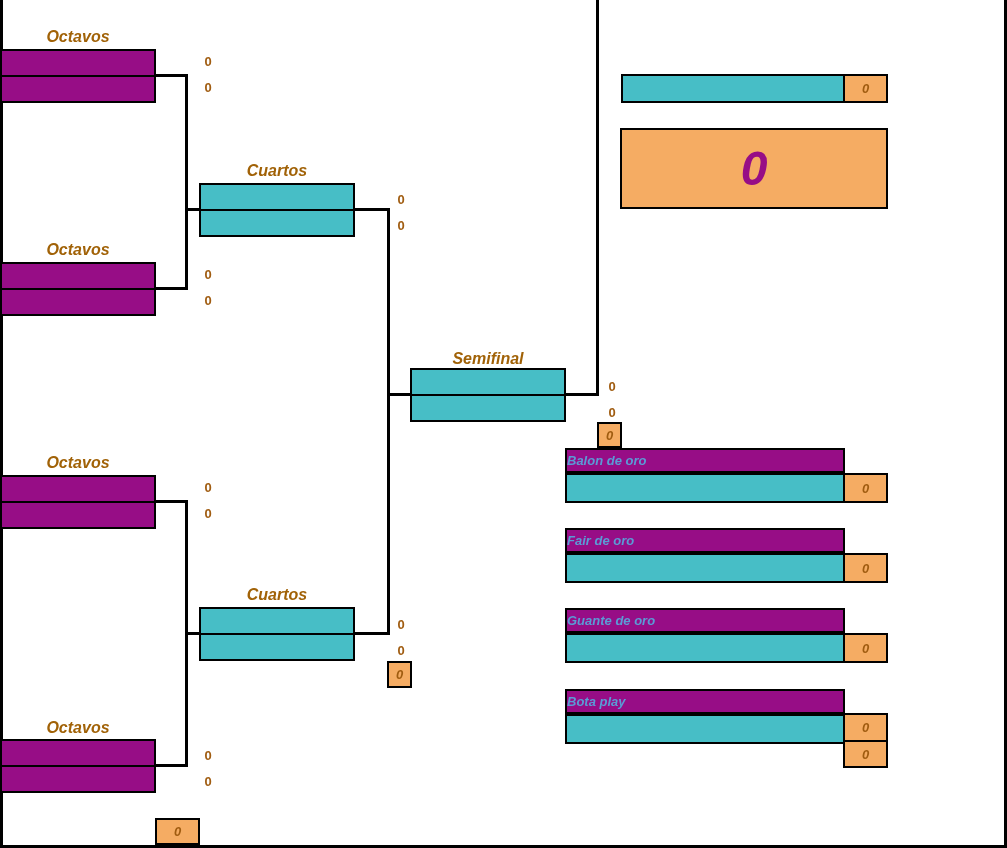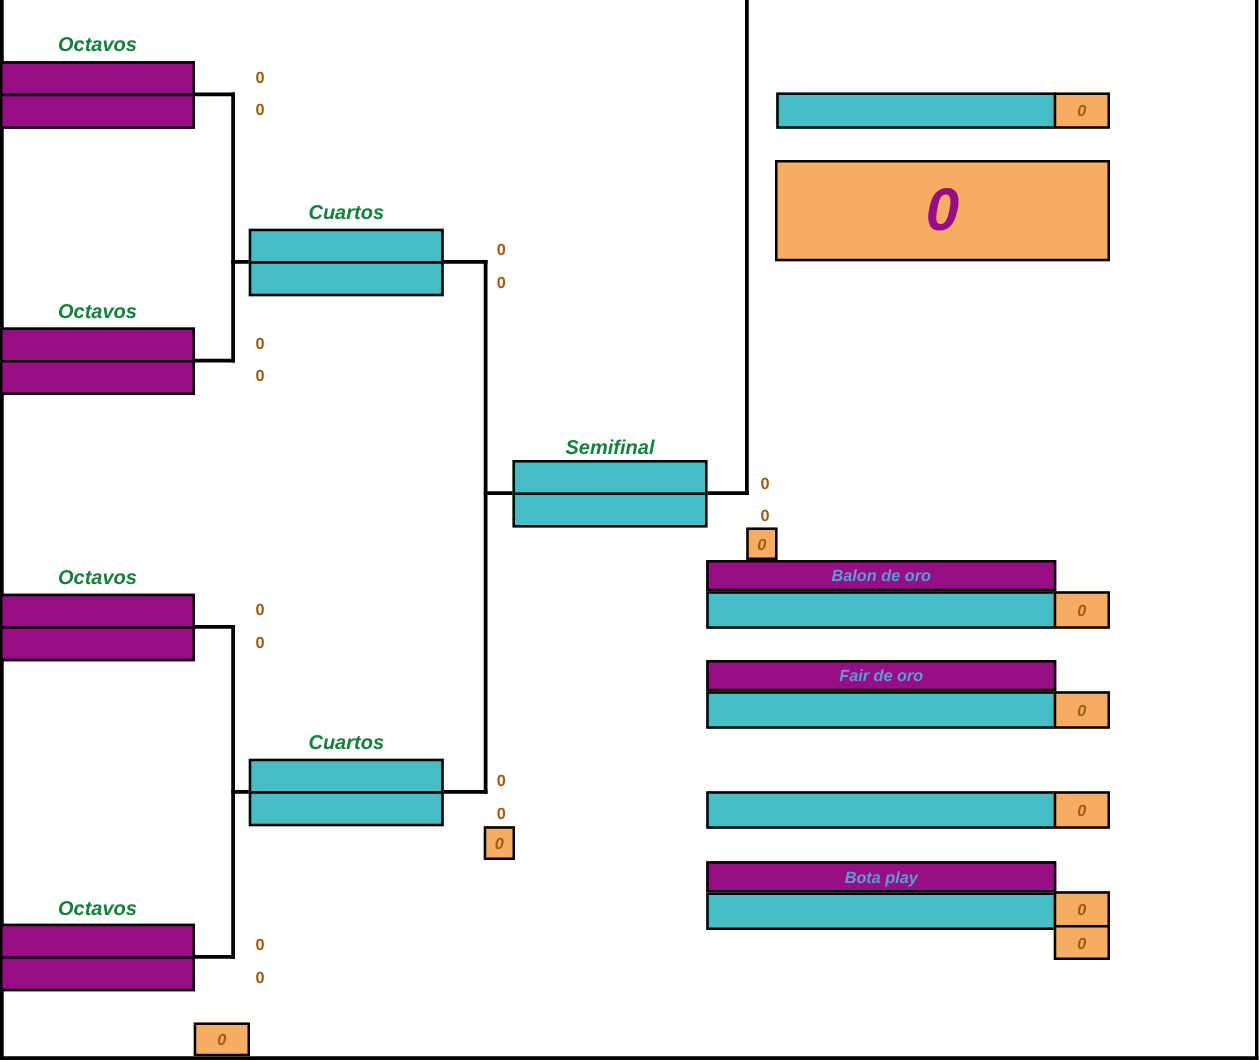--- a/index.html
+++ b/index.html
@@ -1,31 +1,31 @@
 <!DOCTYPE html>
 <html><head>
 <meta charset="utf-8">
 <style>
   html,body{margin:0;padding:0;background:#fff;font-family:"Liberation Sans",sans-serif;}
   .canvas{position:relative;width:1007px;height:848px;background:#fff;overflow:hidden;}
   .line{position:absolute;background:#000;}
   .pbar{position:absolute;width:156px;height:28px;background:#970D86;border:2px solid #000;box-sizing:border-box;}
   .tbar{position:absolute;width:156px;height:28px;background:#47BEC6;border:2px solid #000;box-sizing:border-box;}
-  .round-label{position:absolute;width:156px;text-align:center;color:#15803d;font-size:16px;font-weight:bold;font-style:italic;}
+  .round-label{position:absolute;width:156px;text-align:center;color:#a16207;font-size:16px;font-weight:bold;font-style:italic;}
   .score{position:absolute;width:16px;text-align:center;color:#A05C10;font-size:13px;font-weight:bold;line-height:14px;}
   .obox{position:absolute;background:#F5AC63;border:2px solid #000;box-sizing:border-box;
         display:flex;align-items:center;justify-content:center;
         color:#A05C10;font-size:13px;font-weight:bold;font-style:italic;}
   .champ-header{position:absolute;left:621px;top:47px;width:224px;height:29px;background:#970D86;border:2px solid #000;box-sizing:border-box;
         display:flex;align-items:center;justify-content:center;color:#5B9BD5;font-size:17px;font-weight:bold;}
   .champ-teal{position:absolute;left:621px;top:74px;width:224px;height:29px;background:#47BEC6;border:2px solid #000;box-sizing:border-box;}
   .bigbox{position:absolute;left:620px;top:128px;width:268px;height:81px;background:#F5AC63;border:2px solid #000;box-sizing:border-box;
         display:flex;align-items:center;justify-content:center;color:#970D86;font-size:48px;font-weight:bold;font-style:italic;}
   .award-header{position:absolute;left:565px;width:280px;height:25px;background:#970D86;border:2px solid #000;box-sizing:border-box;
-        display:flex;align-items:center;justify-content:center;color:#5B9BD5;font-size:13px;font-weight:bold;font-style:italic;}
+        display:flex;align-items:center;justify-content:flex-start;color:#5B9BD5;font-size:13px;font-weight:bold;font-style:italic;}
   .award-teal{position:absolute;left:565px;width:280px;height:30px;background:#47BEC6;border:2px solid #000;box-sizing:border-box;}
 </style>
 </head>
 <body>
 
 <div class="canvas">
 
   <div class="line" style="left:0;top:0;width:3px;height:848px;"></div>
   <div class="line" style="left:1004px;top:0;width:3px;height:848px;"></div>
   <div class="line" style="left:0;top:845px;width:1007px;height:3px;"></div>
@@ -101,20 +101,23 @@
   </div>
   <div class="award-teal" style="top:473px;"></div>
   <div class="obox" style="left:843px;top:473px;width:45px;height:30px;">0</div>
 
   <div class="award-header" style="top:528px;">
     <span>Fair de oro</span>
   </div>
   <div class="award-teal" style="top:553px;"></div>
   <div class="obox" style="left:843px;top:553px;width:45px;height:30px;">0</div>
 
+  <div class="award-header" style="top:608px;">
+    <span>Guante de oro</span>
+  </div>
   <div class="award-teal" style="top:633px;"></div>
   <div class="obox" style="left:843px;top:633px;width:45px;height:30px;">0</div>
 
   <div class="award-header" style="top:689px;">
     <span>Bota play</span>
   </div>
   <div class="award-teal" style="top:714px;"></div>
   <div class="obox" style="left:843px;top:713px;width:45px;height:29px;">0</div>
   <div class="obox" style="left:843px;top:740px;width:45px;height:28px;">0</div>
 

